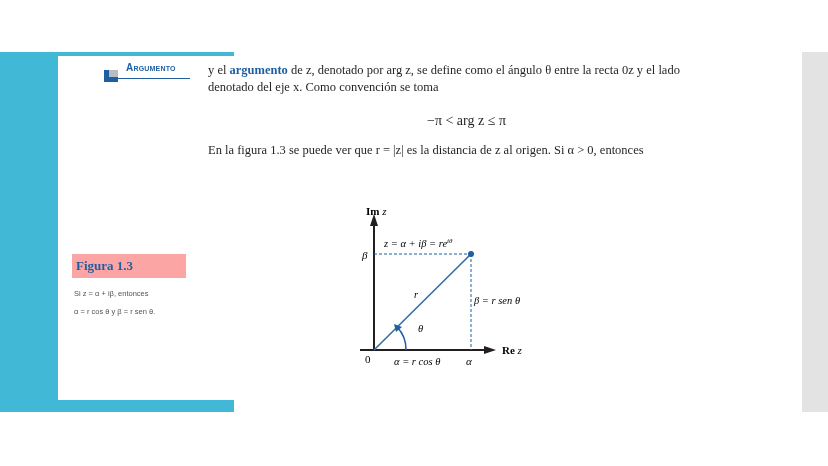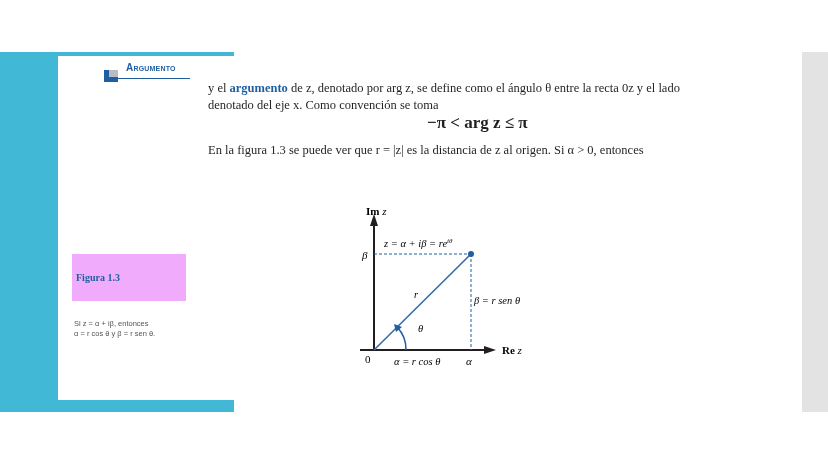--- a/index.html
+++ b/index.html
@@ -10,58 +10,58 @@
   .page { position:absolute; left:58px; top:56px; width:742px; height:344px; background:#ffffff; }
   .tag { position:absolute; left:104px; top:62px; width:84px; height:22px; }
   .tag .sq1 { position:absolute; left:0; top:8px; width:6px; height:12px; background:#1f5fa0; }
   .tag .sq2 { position:absolute; left:0; top:15px; width:14px; height:5px; background:#1f5fa0; }
   .tag .sq3 { position:absolute; left:5px; top:8px; width:9px; height:7px; background:#b9bcc2; }
   .tag .label { position:absolute; left:22px; top:0px; font-family:"Liberation Sans",sans-serif;
          font-weight:bold; color:#1f5fa0; font-size:10px; letter-spacing:0.2px; font-variant:small-caps; }
   .tag .rule { position:absolute; left:14px; top:16px; width:72px; height:1px; background:#1f5fa0; }
   .para { position:absolute; left:208px; font-size:12.5px; line-height:17px; }
   .blue-bold { color:#1f5fa0; font-weight:bold; }
-  .formula { position:absolute; top:113px; left:427px; font-size:17px;font-weight:bold; }
+  .formula { position:absolute; top:113px; left:427px; font-size:14px; }
   .fig-cap { position:absolute; left:72px; top:254px; width:114px; }
-  .fig-title { background:#f0abfc; color:#1f5fa0; font-weight:bold; font-size:10px; padding:18px 4px; }
-  .fig-text { font-family:"Liberation Sans",sans-serif; font-size:7.5px; color:#555; line-height:10px; margin-top:18px; padding-left:2px; }
+  .fig-title { background:#fca5a5; color:#1f5fa0; font-weight:bold; font-size:13px; padding:4px 4px; }
+  .fig-text { font-family:"Liberation Sans",sans-serif; font-size:7.5px; color:#555; line-height:10px; margin-top:11px; padding-left:2px; }
   svg.diagram { position:absolute; left:350px; top:200px; }
 </style>
 </head>
 <body>
 
 <div class="teal" style="left:0;top:52px;width:58px;height:360px;"></div>
 <div class="teal" style="left:0;top:52px;width:234px;height:4px;"></div>
 <div class="teal" style="left:0;top:400px;width:234px;height:12px;"></div>
 <div class="gray-panel"></div>
 <div class="page"></div>
 
 <div class="tag">
   <div class="sq1"></div>
   <div class="sq2"></div>
   <div class="sq3"></div>
   <div class="label">Argumento</div>
   <div class="rule"></div>
 </div>
 
-<div class="para" style="top:80px;">
+<div class="para" style="top:62px;">
   <div>
     <span>y el </span><span class="blue-bold">argumento</span><span> de z, denotado por arg z, se define como el ángulo θ entre la recta 0z y el lado</span>
   </div>
   <div>denotado del eje x. Como convención se toma</div>
 </div>
 
 <div class="formula">−π &lt; arg z ≤ π</div>
 
 <div class="para" style="top:142px;">En la figura 1.3 se puede ver que r = |z| es la distancia de z al origen. Si α &gt; 0, entonces</div>
 
 <div class="fig-cap">
   <div class="fig-title">Figura 1.3</div>
   <div class="fig-text">Si z = α + iβ, entonces</div>
-  <div class="fig-text" style="margin-top:0">α = r cos θ y β = r sen θ.</div>
+  <div class="fig-text" style="margin-top:8px">α = r cos θ y β = r sen θ.</div>
 </div>
 
 <svg class="diagram" width="200" height="170" viewBox="0 0 200 170">
 
   <line x1="24" y1="150" x2="24" y2="22" stroke="#231f20" stroke-width="2"></line>
   <polygon points="24,14 20,26 28,26" fill="#231f20"></polygon>
   <line x1="10" y1="150" x2="136" y2="150" stroke="#231f20" stroke-width="2"></line>
   <polygon points="146,150 134,146 134,154" fill="#231f20"></polygon>
 
   <line x1="24" y1="54" x2="121" y2="54" stroke="#1f5fa0" stroke-width="1" stroke-dasharray="3,2"></line>

